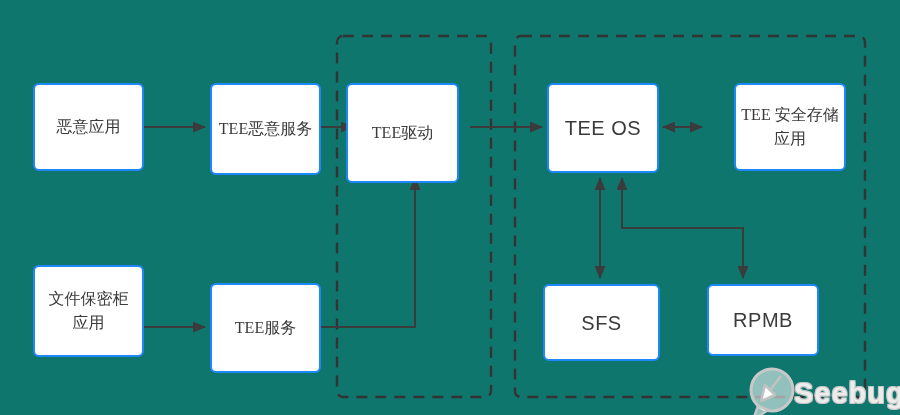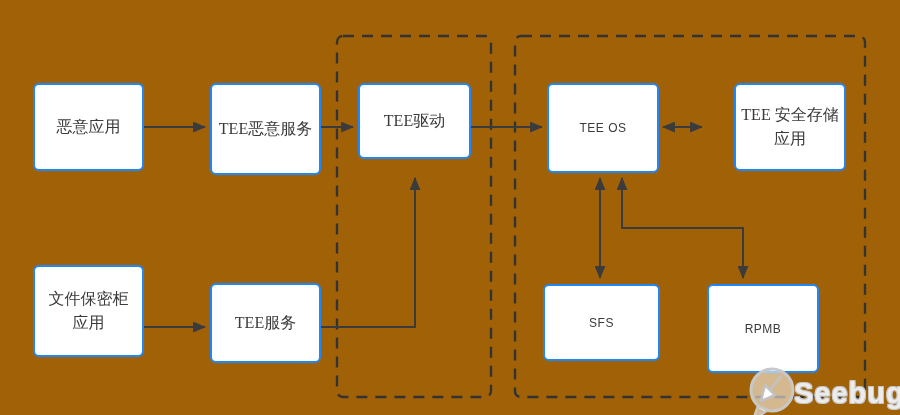--- a/index.html
+++ b/index.html
@@ -1,20 +1,20 @@
 <!DOCTYPE html>
 <html><head>
 <meta charset="utf-8">
 <style>
   html, body { margin: 0; padding: 0; background: #ffffff; }
   .canvas {
     position: relative;
     width: 900px;
     height: 415px;
-    background: #a16207;
+    background: #0f766e;
     overflow: hidden;
     font-family: "Liberation Sans", sans-serif;
   }
   .layer {
     position: absolute;
     left: 0; top: 0;
   }
   .node {
     position: absolute;
     box-sizing: border-box;
@@ -24,21 +24,21 @@
     display: flex;
     flex-direction: column;
     align-items: center;
     justify-content: center;
     text-align: center;
     color: #3a3a3a;
     line-height: 1.5;
     z-index: 2;
   }
   .node.serif { font-family: "Liberation Serif", serif; font-size: 16px; }
-  .node.sans  { font-family: "Liberation Sans", sans-serif; font-size: 12px; letter-spacing: 0.5px; }
+  .node.sans  { font-family: "Liberation Sans", sans-serif; font-size: 20px; letter-spacing: 0.5px; }
   .watermark {
     position: absolute;
     left: 744px;
     top: 364px;
     display: flex;
     align-items: center;
     z-index: 5;
     pointer-events: none;
   }
   .watermark .wm-text {
@@ -83,47 +83,47 @@
   </svg>
 
   <div class="node serif" style="left:33px; top:83px; width:111px; height:88px;">
     <span>恶意应用</span>
   </div>
 
   <div class="node serif" style="left:210px; top:83px; width:111px; height:92px;">
     <span>TEE恶意服务</span>
   </div>
 
-  <div class="node serif" style="left:358px; top:83px; width:113px; height:76px;">
+  <div class="node serif" style="left:346px; top:83px; width:113px; height:100px;">
     <span>TEE驱动</span>
   </div>
 
   <div class="node sans" style="left:547px; top:83px; width:112px; height:90px;">
     <span>TEE OS</span>
   </div>
 
   <div class="node serif" style="left:734px; top:83px; width:112px; height:88px;">
     <span>TEE  安全存储</span>
     <span>应用</span>
   </div>
 
   <div class="node serif" style="left:33px; top:265px; width:111px; height:92px;">
     <span>文件保密柜</span>
     <span>应用</span>
   </div>
 
-  <div class="node serif" style="left:210px; top:283px; width:111px; height:80px;">
+  <div class="node serif" style="left:210px; top:283px; width:111px; height:90px;">
     <span>TEE服务</span>
   </div>
 
   <div class="node sans" style="left:543px; top:284px; width:117px; height:77px;">
     <span>SFS</span>
   </div>
 
-  <div class="node sans" style="left:707px; top:284px; width:112px; height:89px;">
+  <div class="node sans" style="left:707px; top:284px; width:112px; height:72px;">
     <span>RPMB</span>
   </div>
 
   <div class="watermark">
     <svg width="56" height="58" viewBox="0 0 56 58">
       <circle cx="28" cy="26" r="21" fill="rgba(255,255,255,0.55)" stroke="#c8c8c8" stroke-width="3"></circle>
       <path d="M14,42 L9,56 L24,46 Z" fill="rgba(255,255,255,0.55)" stroke="#c8c8c8" stroke-width="2.5" stroke-linejoin="round"></path>
       <path d="M37,12 L23,30" fill="none" stroke="#c2c2c2" stroke-width="2.5"></path>
       <path d="M17,37 L21,21 L31,31 Z" fill="#ffffff" stroke="#c2c2c2" stroke-width="2.5" stroke-linejoin="round"></path>
     </svg>

